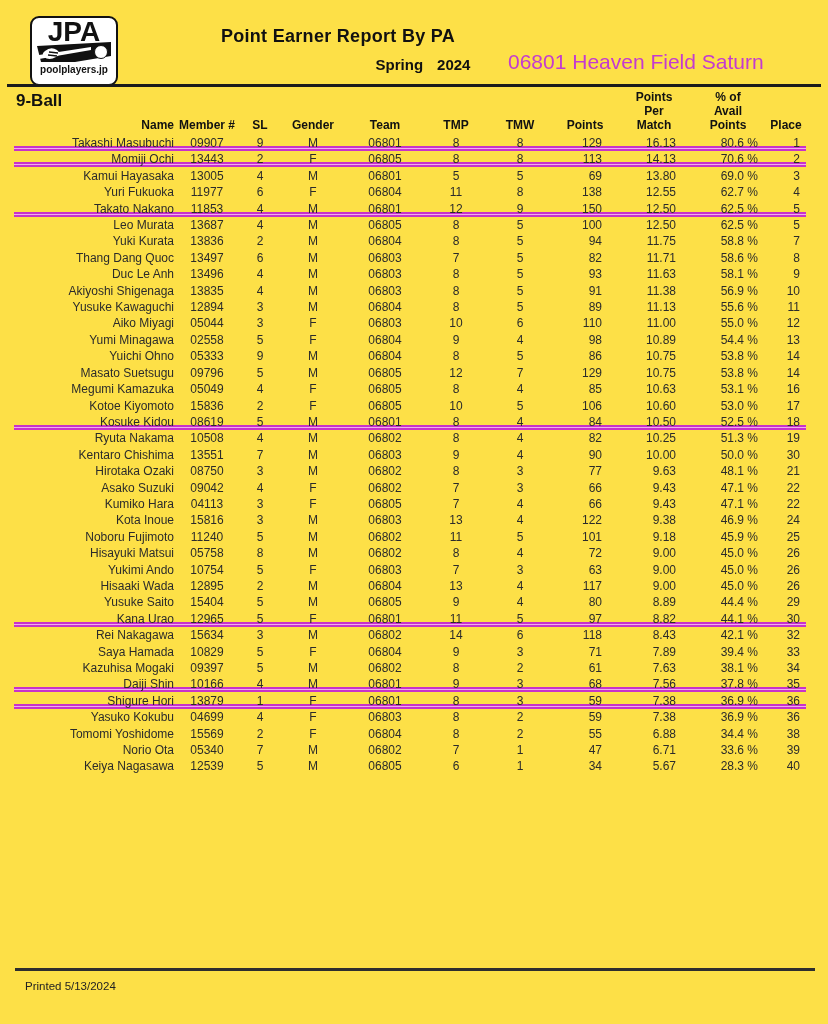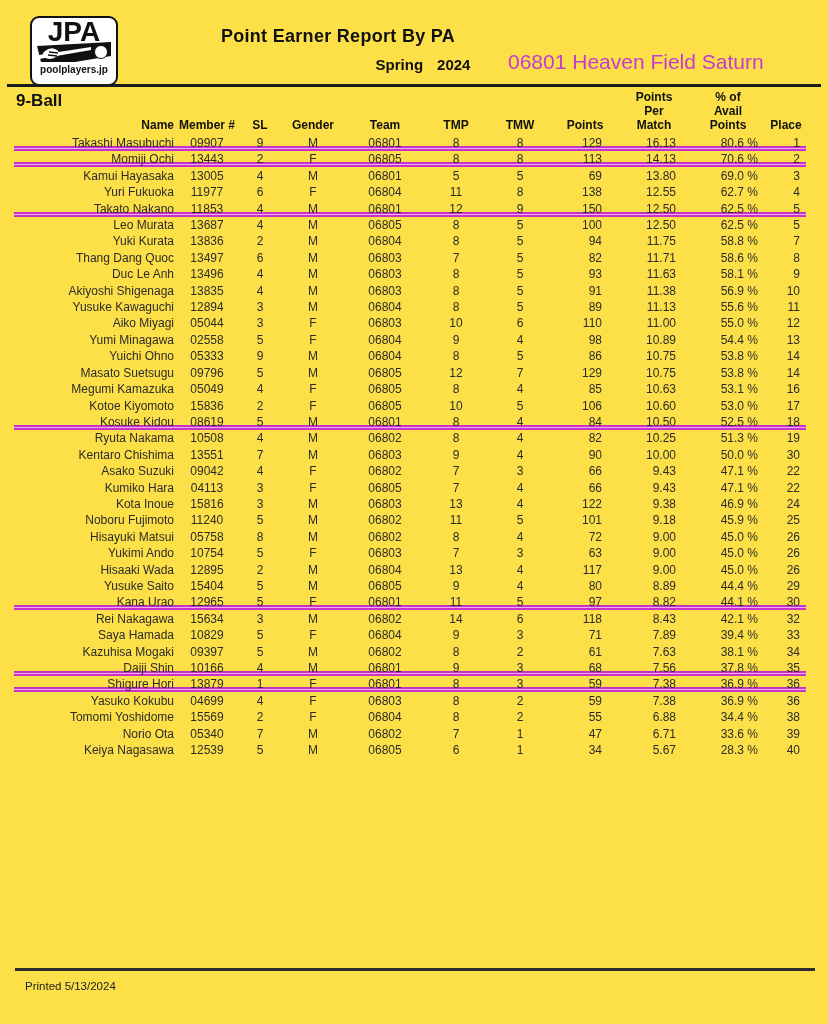--- a/index.html
+++ b/index.html
@@ -433,20 +433,33 @@
           <td class="col-gender">M</td>
           <td class="col-team">06803</td>
           <td class="col-tmp">9</td>
           <td class="col-tmw">4</td>
           <td class="col-points">90</td>
           <td class="col-ppm">10.00</td>
           <td class="col-pct">50.0 %</td>
           <td class="col-place">30</td>
         </tr>
         <tr>
+          <td class="col-name">Hirotaka Ozaki</td>
+          <td class="col-member">08750</td>
+          <td class="col-sl">3</td>
+          <td class="col-gender">M</td>
+          <td class="col-team">06802</td>
+          <td class="col-tmp">8</td>
+          <td class="col-tmw">3</td>
+          <td class="col-points">77</td>
+          <td class="col-ppm">9.63</td>
+          <td class="col-pct">48.1 %</td>
+          <td class="col-place">21</td>
+        </tr>
+        <tr>
           <td class="col-name">Asako Suzuki</td>
           <td class="col-member">09042</td>
           <td class="col-sl">4</td>
           <td class="col-gender">F</td>
           <td class="col-team">06802</td>
           <td class="col-tmp">7</td>
           <td class="col-tmw">3</td>
           <td class="col-points">66</td>
           <td class="col-ppm">9.43</td>
           <td class="col-pct">47.1 %</td>

